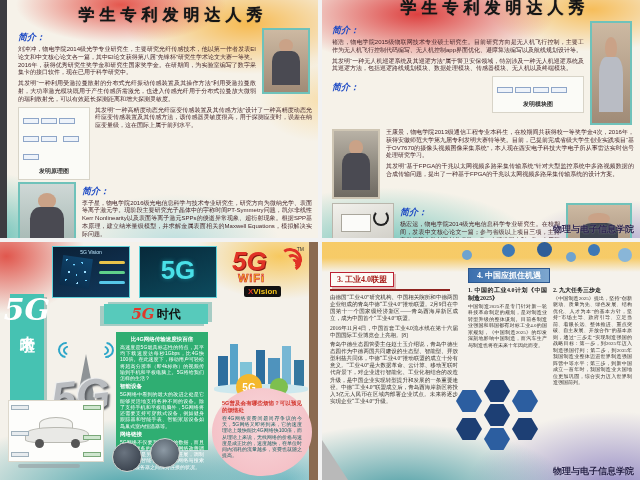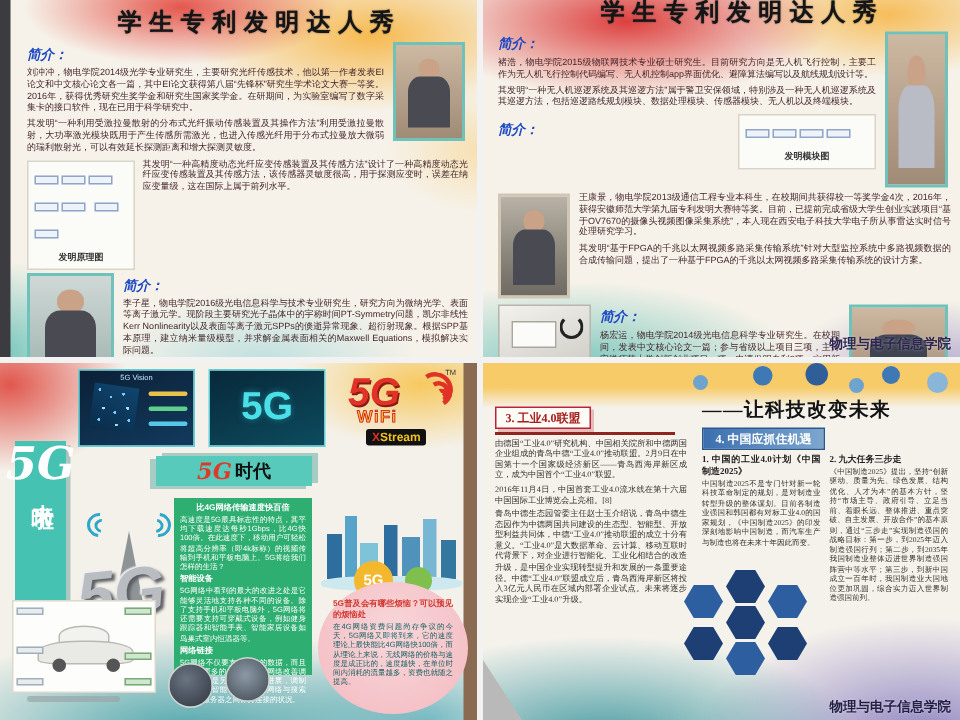--- a/index.html
+++ b/index.html
@@ -281,21 +281,21 @@
       </div>
       <div class="logo5g">
         <span class="big">5G</span>
         <span class="tm">TM</span>
         <span class="wifi">WiFi</span>
         <div class="arcs">
           <div class="arc a1"></div>
           <div class="arc a2"></div>
           <div class="arc a3"></div>
         </div>
-        <span class="stream"><span class="streamx">X</span><span>Stream</span></span>
+        <span class="stream"><span class="streamx">X</span><span>Vision</span></span>
       </div>
     </div>
 
     <div class="era-ribbon">
       <span class="era-accent">5G</span>
       <span class="era-rest">时代</span>
     </div>
 
     <div class="tower">
       <div class="mast"></div>
@@ -364,21 +364,20 @@
 
     <div class="br-left">
       <span class="h3box">3. 工业4.0联盟</span>
       <div class="rule"></div>
       <p>由德国“工业4.0”研究机构、中国相关院所和中德两国企业组成的青岛中德“工业4.0”推动联盟。2月9日在中国第十一个国家级经济新区——青岛西海岸新区成立，成为中国首个“工业4.0”联盟。</p>
       <p>2016年11月4日，中国首套工业4.0流水线在第十六届中国国际工业博览会上亮相。[8]</p>
       <p>青岛中德生态园管委主任赵士玉介绍说，青岛中德生态园作为中德两国共同建设的生态型、智能型、开放型利益共同体，中德“工业4.0”推动联盟的成立十分有意义。“工业4.0”是大数据革命、云计算、移动互联时代背景下，对企业进行智能化、工业化相结合的改造升级，是中国企业实现转型提升和发展的一条重要途径。中德“工业4.0”联盟成立后，青岛西海岸新区将投入3亿元人民币在区域内部署企业试点。未来将逐步实现企业“工业4.0”升级。</p>
     </div>
 
     <div class="br-right">
-      <h2 class="main-title">——让科技改变未来</h2>
       <span class="h4box">4. 中国应抓住机遇</span>
       <div class="subcols">
         <div class="subcol">
           <p class="st">1. 中国的工业4.0计划《中国制造2025》</p>
           <p>中国制造2025不是专门针对新一轮科技革命制定的规划，是对制造业转型升级的整体谋划。目前各制造业强国和韩国都有对标工业4.0的国家规划，《中国制造2025》的印发深刻地影响中国制造，而汽车生产与制造也将在未来十年因此而变。</p>
         </div>
         <div class="subcol">
           <p class="st">2. 九大任务三步走</p>
           <p>《中国制造2025》提出，坚持“创新驱动、质量为先、绿色发展、结构优化、人才为本”的基本方针，坚持“市场主导、政府引导、立足当前、着眼长远、整体推进、重点突破、自主发展、开放合作”的基本原则，通过“三步走”实现制造强国的战略目标：第一步，到2025年迈入制造强国行列；第二步，到2035年我国制造业整体迈进世界制造强国阵营中等水平；第三步，到新中国成立一百年时，我国制造业大国地位更加巩固，综合实力迈入世界制造强国前列。</p>
         </div>

